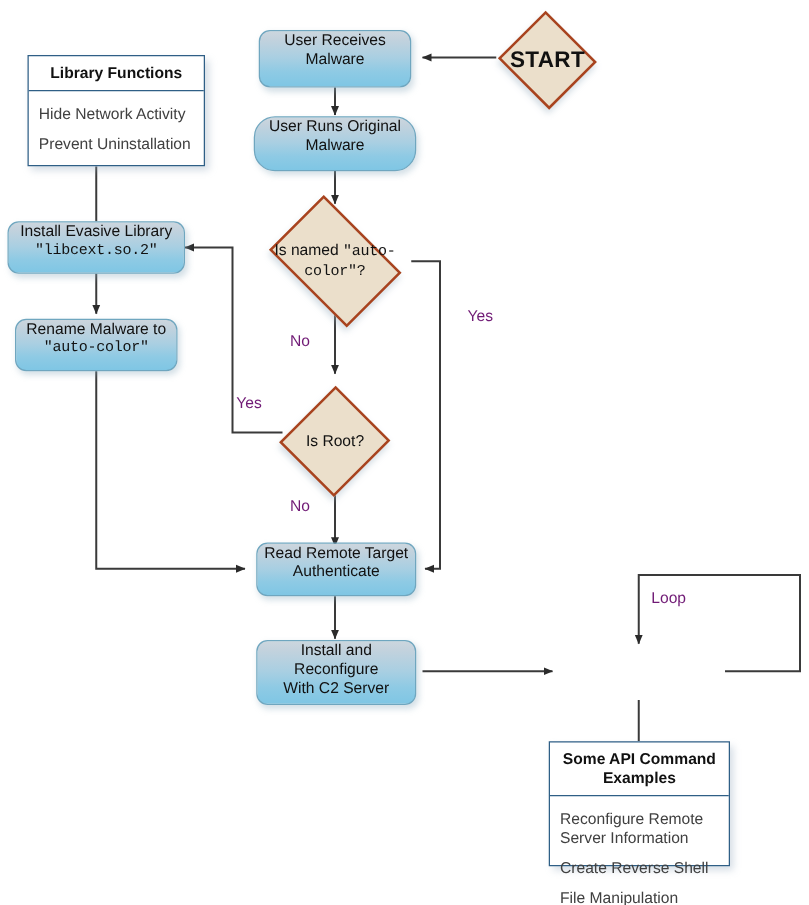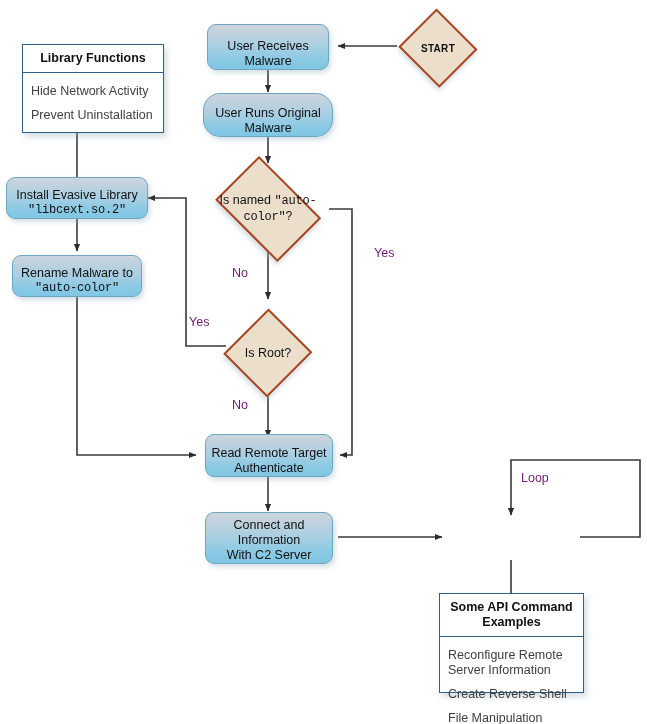--- a/index.html
+++ b/index.html
@@ -31,21 +31,21 @@
 
   
   .pbox {
     position: absolute;
     box-sizing: border-box;
     border-radius: 9px;
     border: 1px solid #6fa6bf;
     background: linear-gradient(to bottom, #ccd6de 0%, #c3d2dd 14%, #a9cfe2 48%, #8ecae4 74%, #7fc6e4 100%);
     box-shadow: 2px 3px 5px rgba(140,170,190,0.38);
     display: flex;
-    align-items: flex-end;
+    align-items: flex-start;
     justify-content: center;
     text-align: center;
     font-size: 12.5px;
     line-height: 15px;
     color: #111111;
     z-index: 3;
   }
   .pbox .ln { display: block; }
   .mono {
     font-family: "Liberation Mono", "DejaVu Sans Mono", monospace;
@@ -79,21 +79,21 @@
     line-height: 15px;
     color: #111111;
     z-index: 2;
   }
   .diamond.start .shape {
     border-color: #a8431f;
     background: #ebdfcb;
   }
   .diamond.start .dlabel {
     font-weight: bold;
-    font-size: 10px;
+    font-size: 18px;
     letter-spacing: 0.3px;
   }
 
   
   .panel {
     position: absolute;
     box-sizing: border-box;
     border: 1.5px solid #2f5f86;
     background: #ffffff;
     box-shadow: 3px 4px 6px rgba(150,170,190,0.4);
@@ -229,22 +229,22 @@
 
   <div class="pbox" style="left:205px; top:434px; width:128px; height:43px;">
     <div>
       <span class="ln">Read Remote Target</span>
       <span class="ln">Authenticate</span>
     </div>
   </div>
 
   <div class="pbox" style="left:205px; top:512px; width:128px; height:52px;">
     <div>
-      <span class="ln">Connect and</span>
-      <span class="ln">Information</span>
+      <span class="ln">Install and</span>
+      <span class="ln">Reconfigure</span>
       <span class="ln">With C2 Server</span>
     </div>
   </div>
 
 
   <div class="panel" style="left:439px; top:593px; width:145px; height:100px;">
     <div class="phead">
       <span class="ln">Some API Command</span>
       <span class="ln">Examples</span>
     </div>

